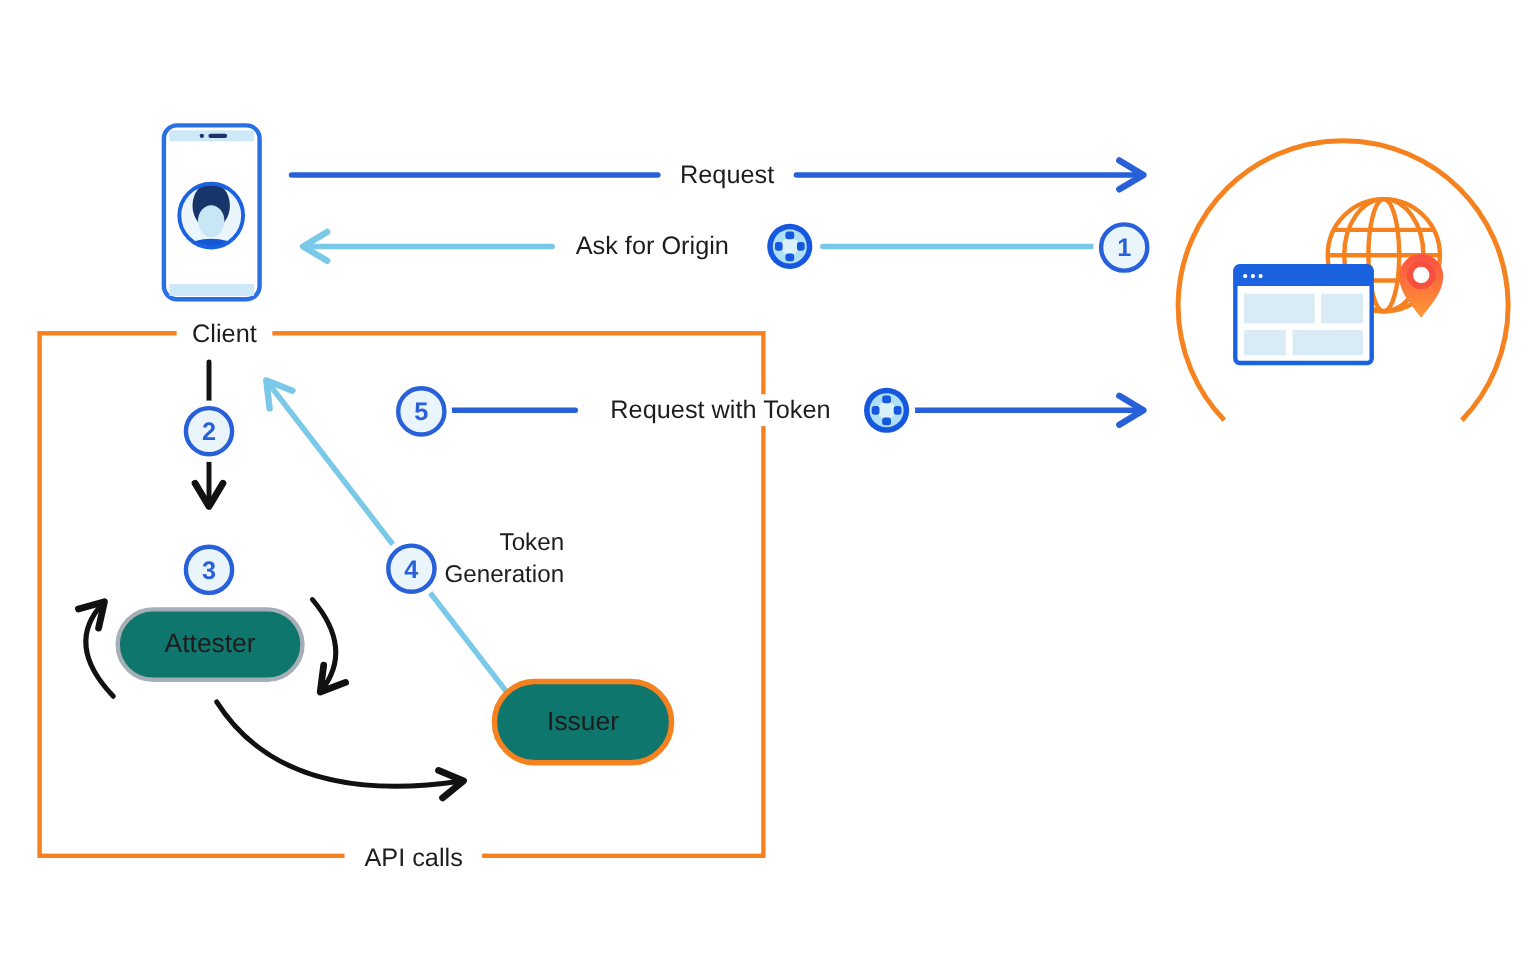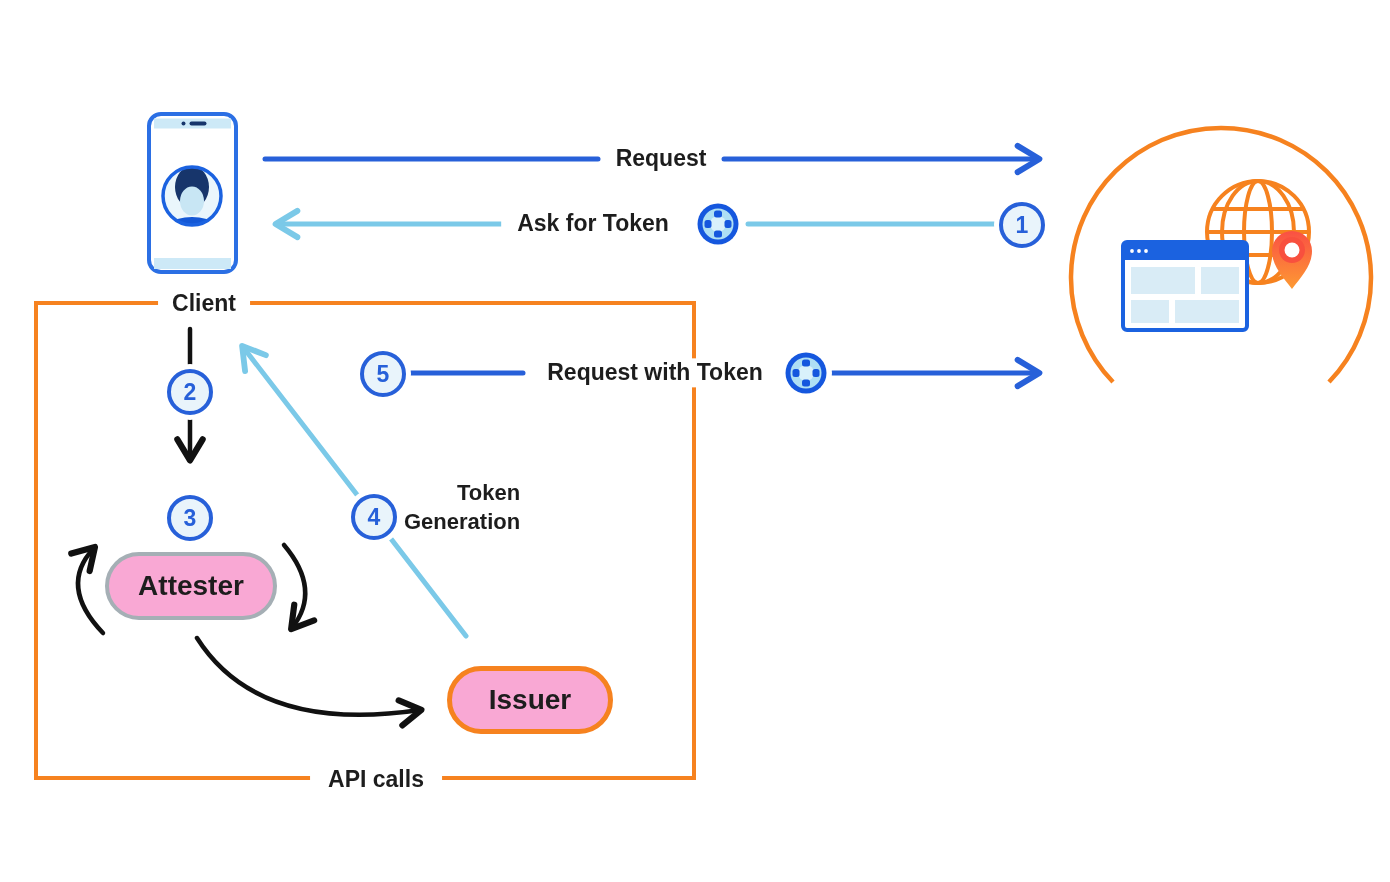--- a/index.html
+++ b/index.html
@@ -3,29 +3,29 @@
 <meta charset="utf-8">
 <style>
   html,body{margin:0;padding:0;background:#fff;}
   .canvas{
     position:relative;width:1390px;height:882px;background:#ffffff;overflow:hidden;
     font-family:"Liberation Sans","DejaVu Sans",sans-serif;
   }
   .layer{position:absolute;left:0;top:0;}
   .label{
     position:absolute;transform:translate(-50%,-50%);
-    font-weight:bold;font-size:23px;color:#1d1d1d;background:#fff;
+    font-weight:normal;font-size:23px;color:#1d1d1d;background:#fff;
     padding:2px 12px;white-space:nowrap;z-index:3;line-height:1.1;
   }
   .label.no-bg{background:transparent;padding:0;}
   .label.two-line{white-space:pre-line;text-align:center;line-height:30px;}
   .label.left-align{transform:none;text-align:right;white-space:pre-line;line-height:29px;font-size:22px;background:transparent;padding:0;}
   .pill{
     position:absolute;display:flex;align-items:center;justify-content:center;
-    font-weight:bold;font-size:28px;color:#1d1d1d;background:#f9a8d4;
+    font-weight:normal;font-size:24px;color:#1d1d1d;background:#0f766e;
     border-radius:40px;box-sizing:border-box;z-index:3;
   }
   .pill.attester{border:4px solid #A5AFB5;}
   .pill.issuer{border:5px solid #F6821F;}
   .badge{
     position:absolute;width:38px;height:38px;border-radius:50%;
     border:4px solid #2760D9;background:#E9F4FB;color:#2760D9;
     font-weight:bold;font-size:23px;display:flex;align-items:center;justify-content:center;
     box-shadow:0 0 0 5px #fff;z-index:4;
   }
@@ -129,35 +129,35 @@
         <circle cx="1292" cy="250" r="13" fill="#F8503E"></circle>
         <circle cx="1292" cy="250" r="7.5" fill="#ffffff"></circle>
       </g>
     </g>
   </svg>
 
   <div class="label" style="left:204px;top:304px;padding:2px 14px;">Client</div>
 
   <div class="label" style="left:661px;top:159px;">Request</div>
 
-  <div class="label" style="left:593px;top:224px;padding:2px 16px;">Ask for Token</div>
+  <div class="label" style="left:593px;top:224px;padding:2px 16px;">Ask for Origin</div>
 
   <div class="label" style="left:655px;top:373px;padding:2px 14px;">Request with Token</div>
 
   <div class="label left-align" style="left:404px;top:478px;">Token
 Generation</div>
 
   <div class="label" style="left:376px;top:780px;padding:2px 18px;">API calls</div>
 
 
   <div class="pill attester" style="left:105px;top:552px;width:172px;height:68px;">
     <span>Attester</span>
   </div>
 
-  <div class="pill issuer" style="left:447px;top:666px;width:166px;height:68px;">
+  <div class="pill issuer" style="left:447px;top:617px;width:166px;height:79px;">
     <span>Issuer</span>
   </div>
 
   <div class="badge" style="left:999px;top:202px;">
     <span>1</span>
   </div>
   <div class="badge" style="left:167px;top:369px;">
     <span>2</span>
   </div>
   <div class="badge" style="left:167px;top:495px;">

